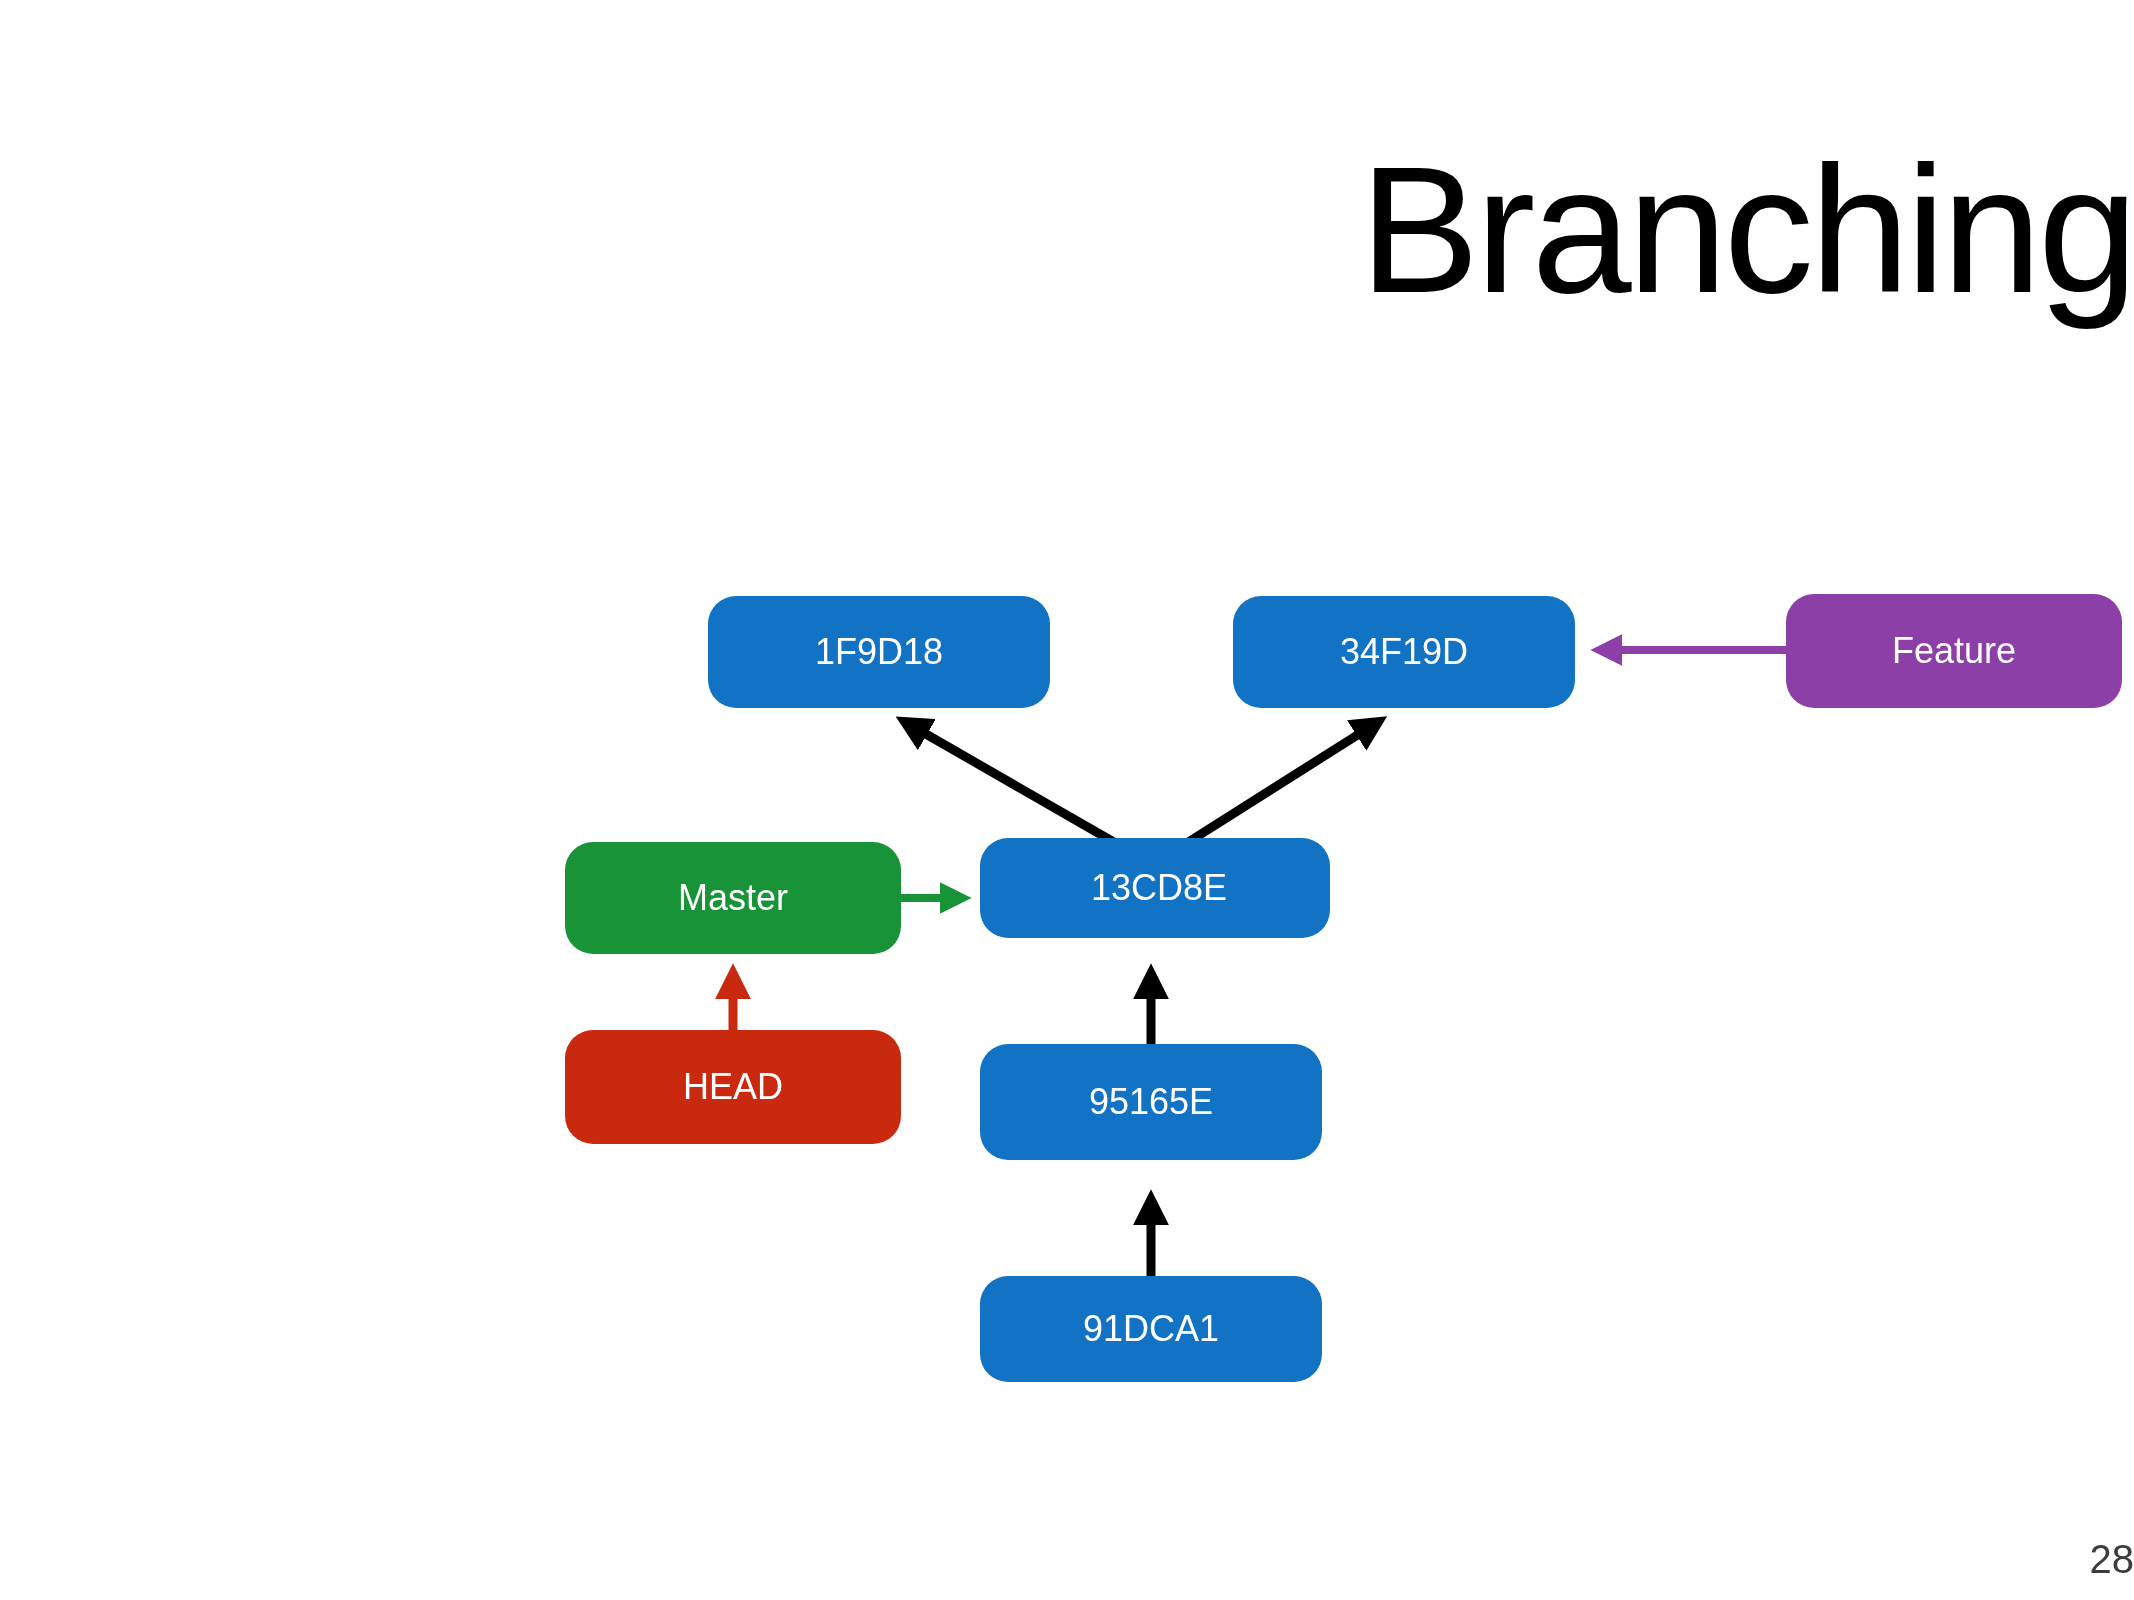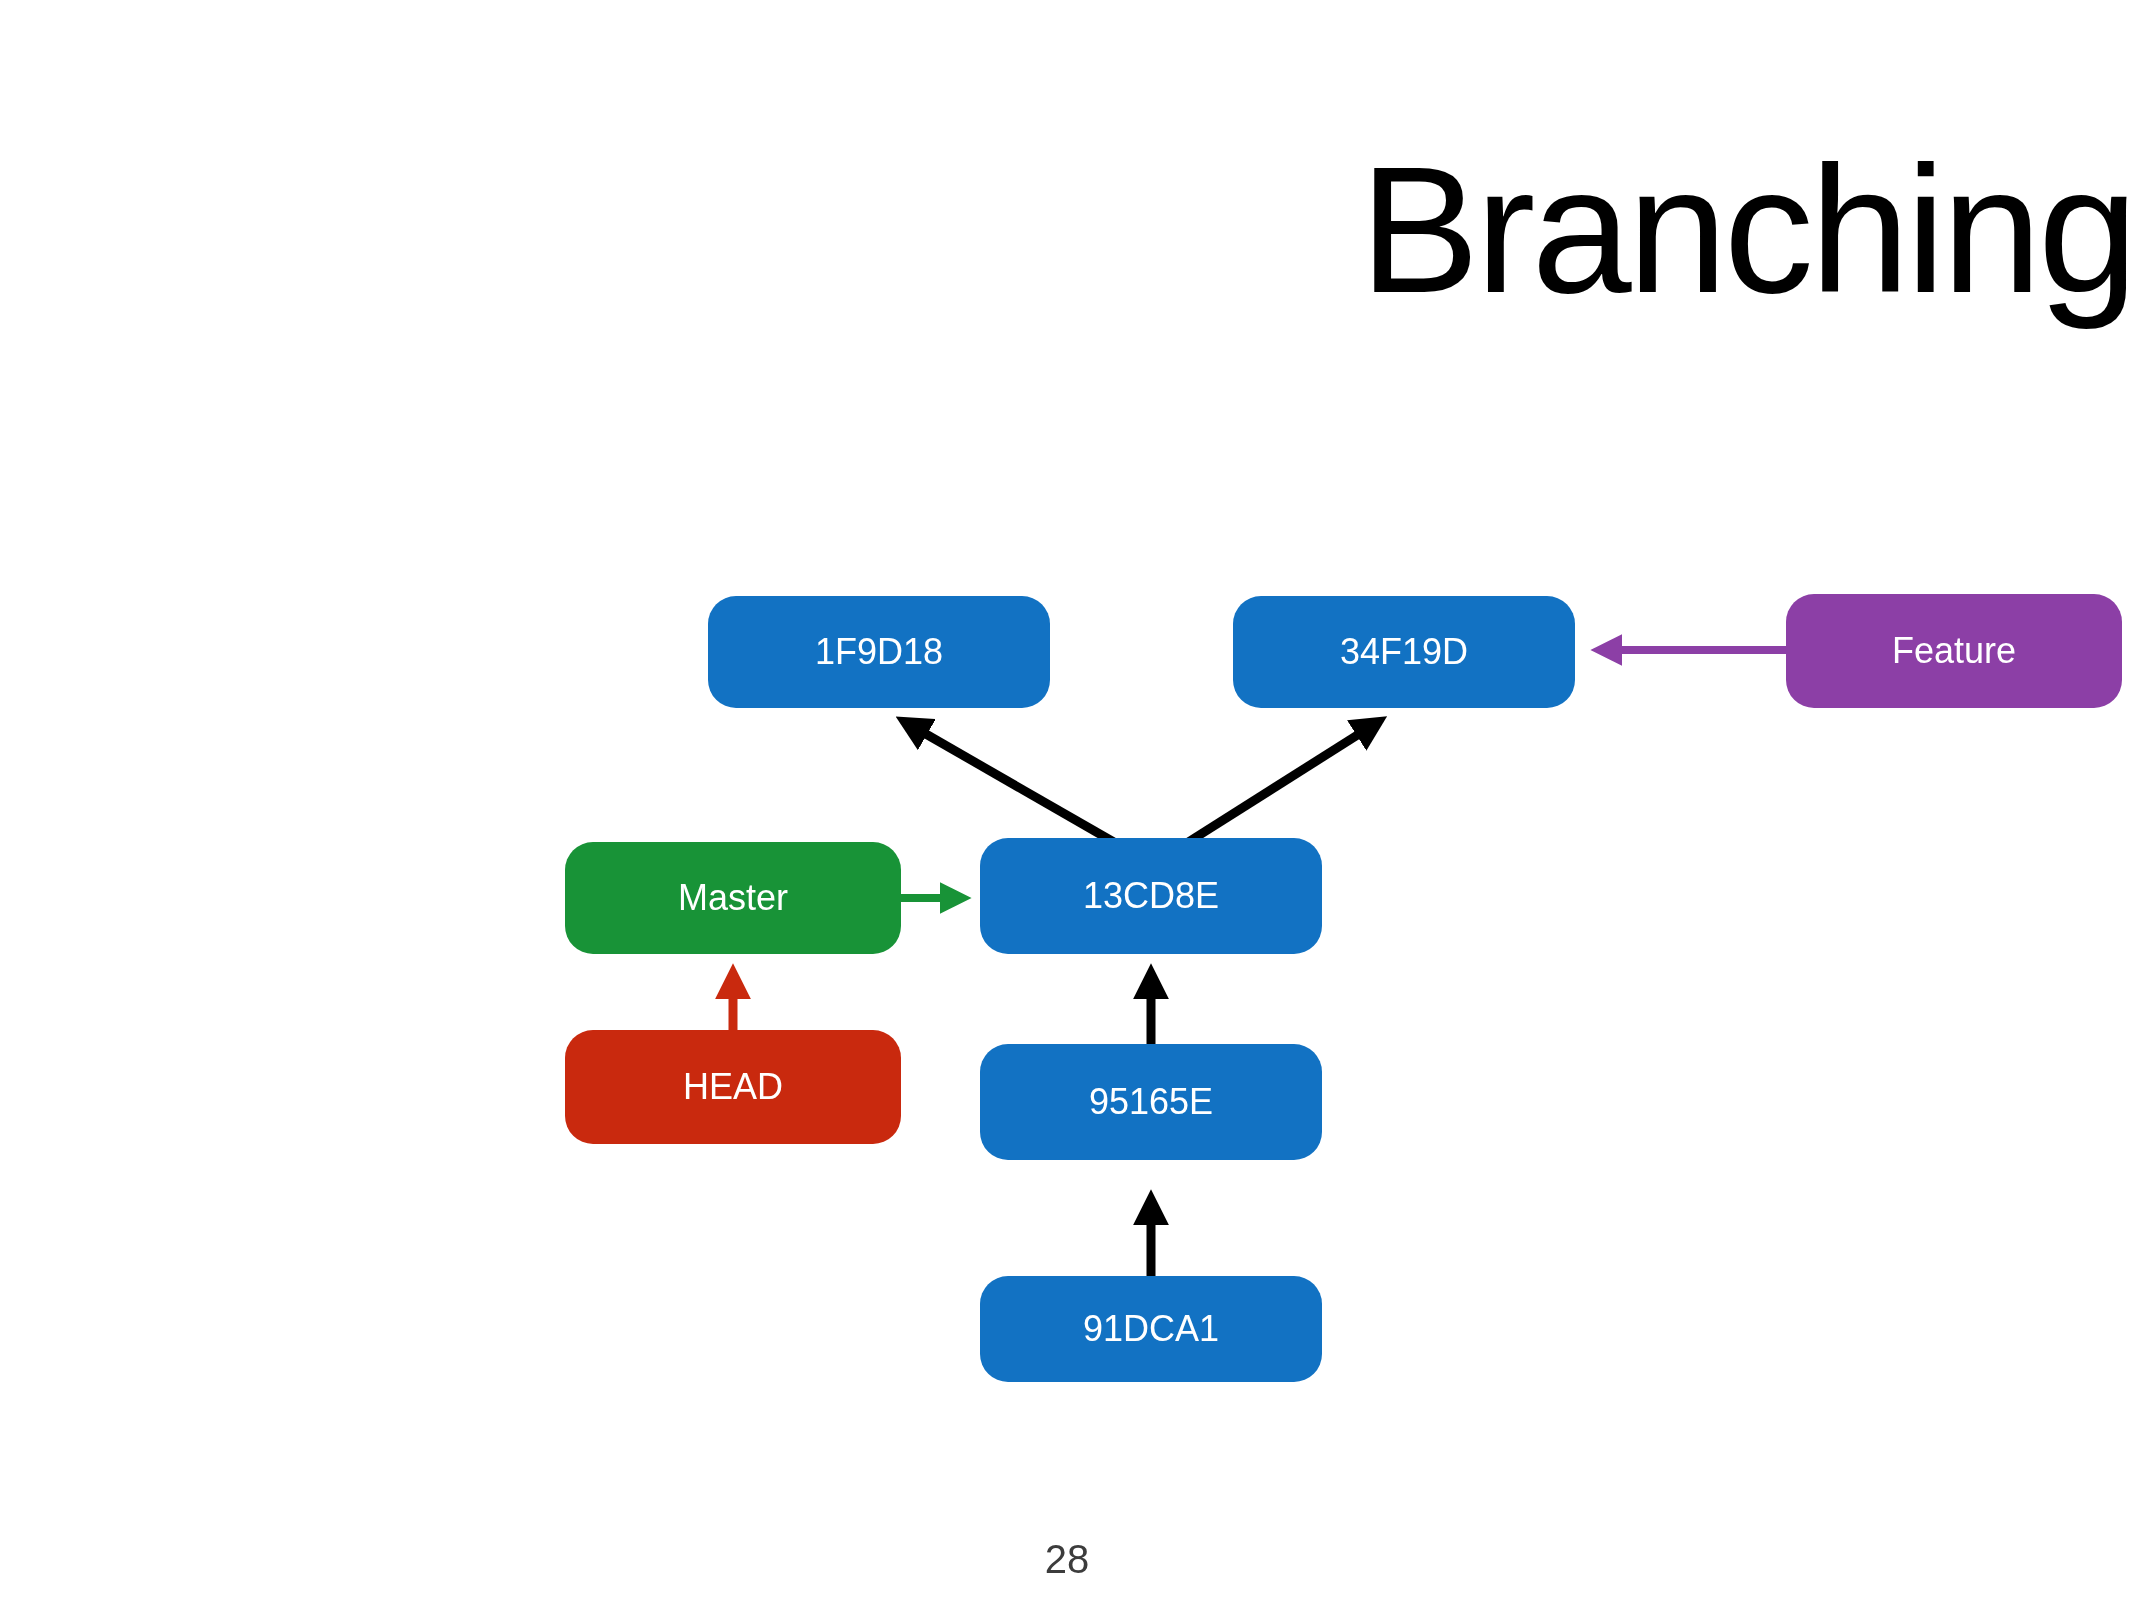--- a/index.html
+++ b/index.html
@@ -45,31 +45,31 @@
   }
   .node-commit  { background: var(--node_blue,   #1272C3); width: 342px; height: 112px; }
   .node-master  { background: var(--node_green,  #189337); width: 336px; height: 112px; }
   .node-head    { background: var(--node_red,    #C9290E); width: 336px; height: 114px; }
   .node-feature { background: var(--node_purple, #8C3FA6); width: 336px; height: 114px; }
 
   #n-1f9d18 { left: 708px;  top: 596px;  }
   #n-34f19d { left: 1233px; top: 596px;  }
   #n-feature{ left: 1786px; top: 594px;  }
   #n-master { left: 565px;  top: 842px;  }
-  #n-13cd8e { left: 980px;  top: 838px;  height: 116px; }
+  #n-13cd8e { left: 980px;  top: 838px;  height: 100px; padding-left: 8px; }
   #n-head   { left: 565px;  top: 1030px; }
   #n-95165e { left: 980px;  top: 1044px; height: 116px; }
   #n-91dca1 { left: 980px;  top: 1276px; height: 106px; }
 
   .page-number {
     position: absolute;
     bottom: 18px;
     left: 0;
     width: 100%;
-    text-align: center;
+    text-align: right;
     font-size: 40px;
     color: var(--page_number_text, #3c3c3c);
   }
 </style>
 </head>
 <body>
 
 <div class="slide">
 
   <div class="slide-title">Branching</div>

